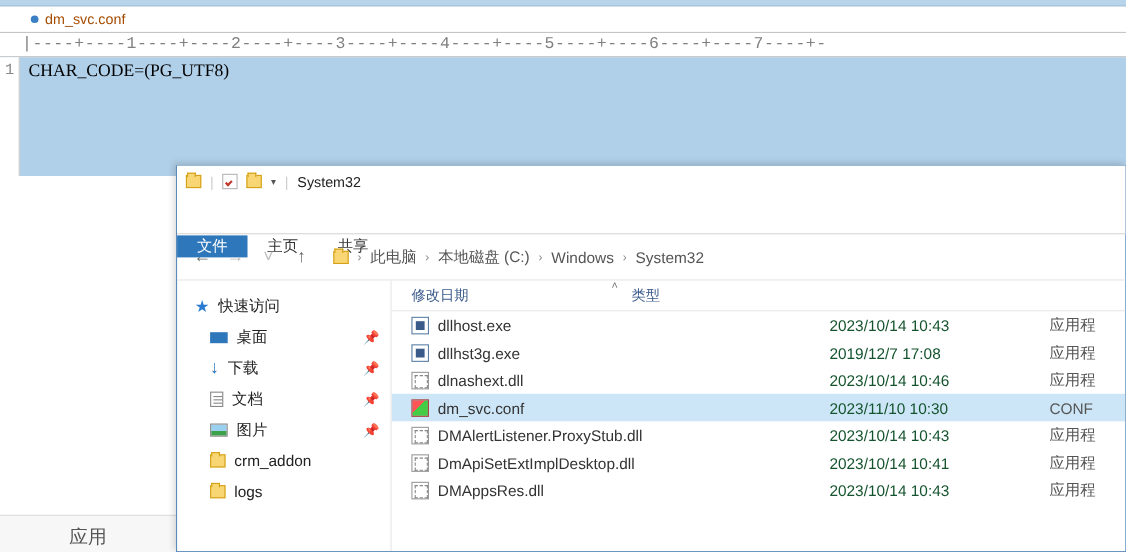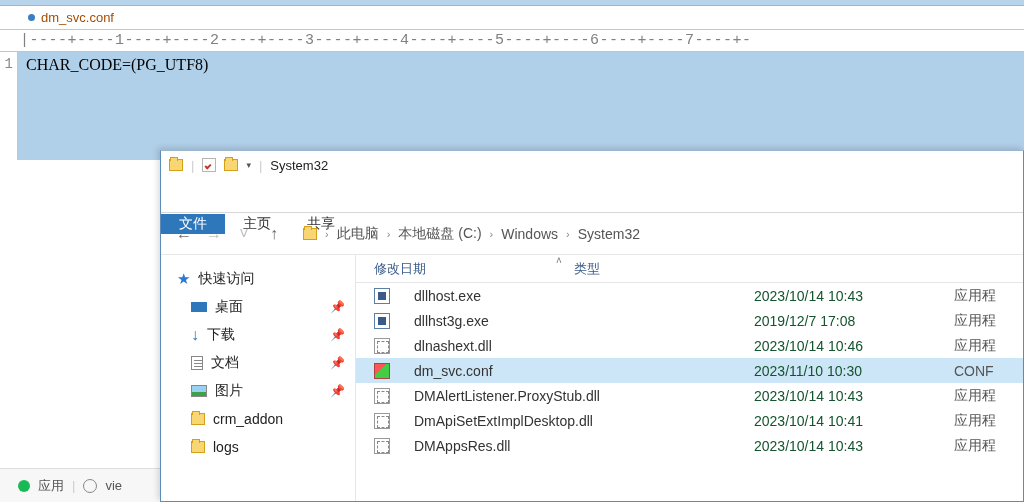--- a/index.html
+++ b/index.html
@@ -81,22 +81,23 @@
     .browser-frag {
       position: absolute;
       left: 0; bottom: 0;
       width: 160px; height: 34px;
       background: #f7f7f7;
       border-top: 1px solid #ddd;
       display: flex;
       align-items: center;
       gap: 8px;
       padding: 0 18px;
-      font-size: 13px;
+      font-size: 17px;
       color: #555;
+      flex-direction: column;
     }
     .green-dot {
       width: 12px; height: 12px; border-radius: 50%;
       background: #19b955;
       display: inline-block;
     }
 
     
     .explorer {
       position: absolute;
@@ -227,21 +228,21 @@
     }
     .rows { flex:1; overflow:hidden; }
     .row {
       display: flex;
       align-items: center;
       height: 25px;
       padding-left: 18px;
       font-size: 14px;
       color: #333;
     }
-    .row .c-name { width: 380px; display:flex; align-items:center; gap:24px; }
+    .row .c-name { width: 380px; display:flex; align-items:center; gap:8px; }
     .row .c-date { width: 200px; color: #14532d; }
     .row .c-type { flex:1; color:#555; }
     .row.sel { background: #cde6f7; }
     .file-ico {
       width: 16px; height: 16px;
       background: #fff;
       border: 1px solid #999;
       display: inline-block;
       position: relative;
     }

